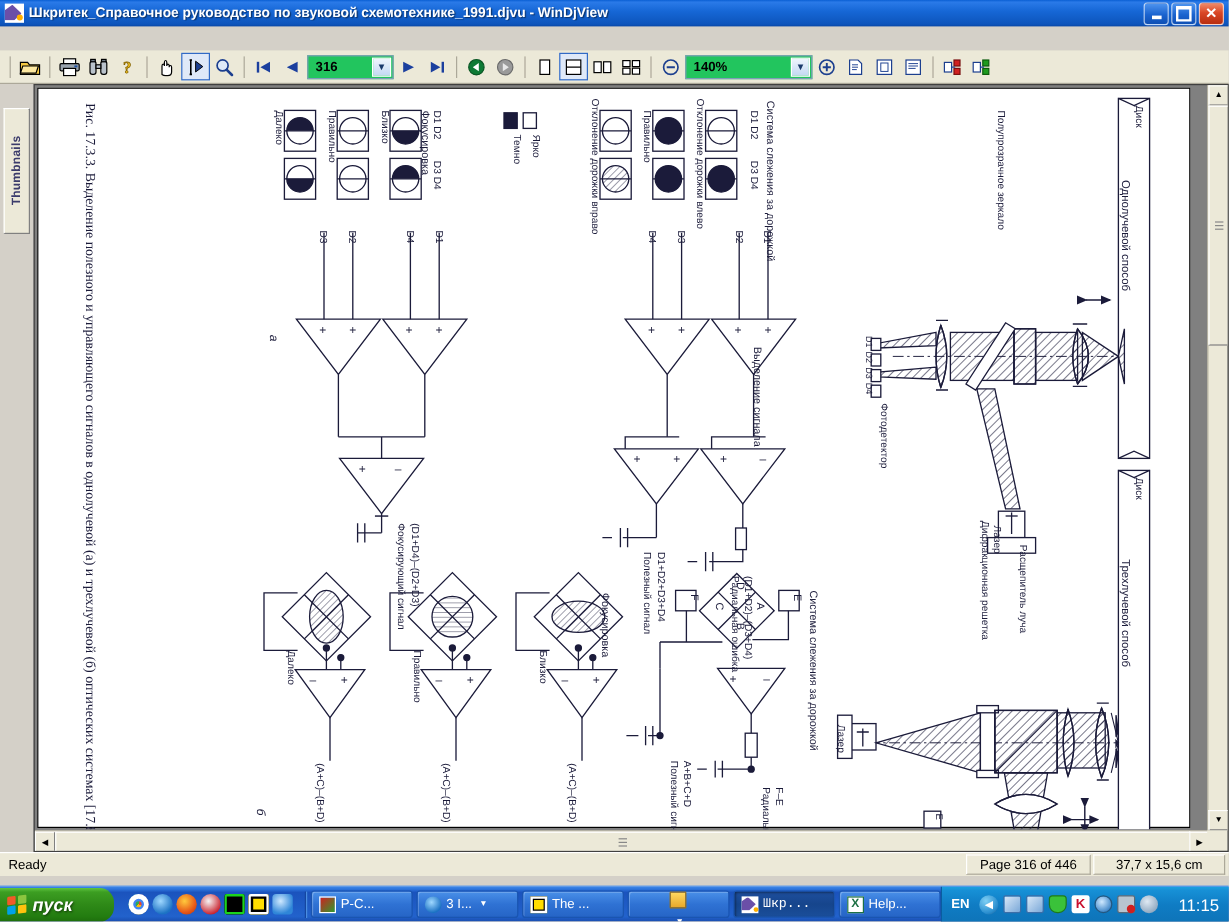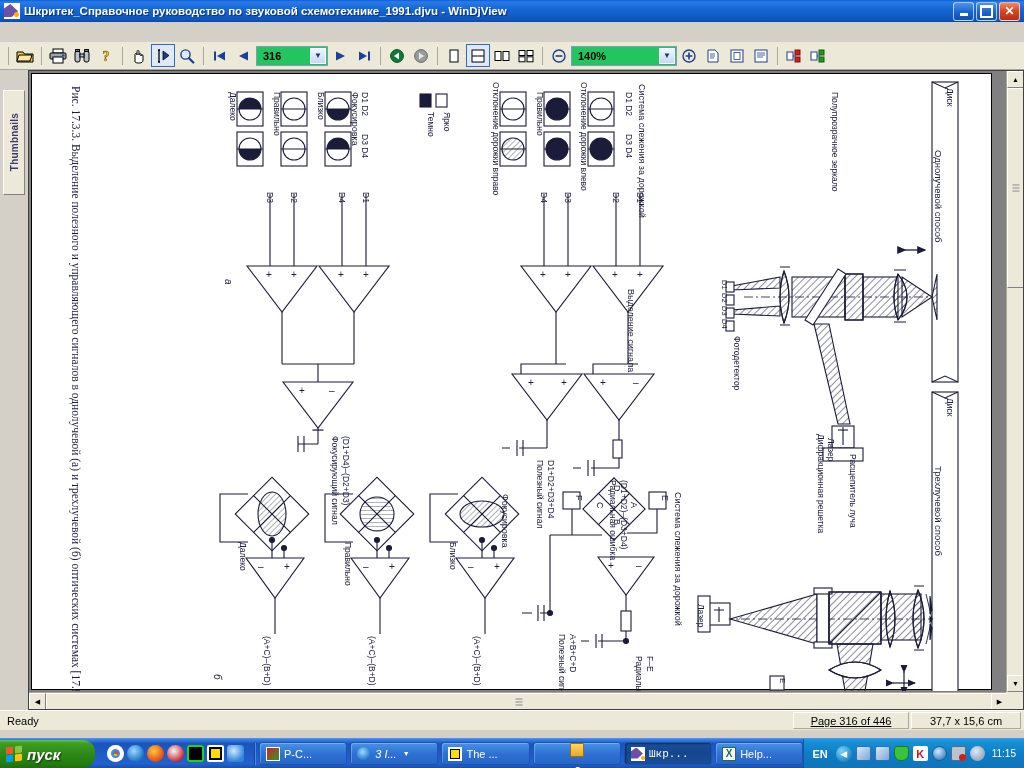--- a/index.html
+++ b/index.html
@@ -180,21 +180,21 @@
     box-shadow: inset 1px 1px 2px rgba(0,0,0,.45); }
   .task-btn .tico { width:14px; height:14px; flex:none; }
   .task-btn .tlbl { white-space:nowrap; overflow:hidden; text-overflow:ellipsis; }
   .task-btn .tarr { font-size:7px; margin-left:2px; }
   .tray {
     height:30px; display:flex; align-items:center; gap:4px; padding:0 8px; margin-left:auto;
     background:linear-gradient(180deg,#1ba0e0 0%,#1790d6 10%,#0f7cc4 50%,#0e74b8 100%);
     border-left:1px solid #0a5ca0;
   }
   .tray .tr-icon { width:15px; height:15px; border-radius:2px; }
-  .tray .clock { color:#fff; font-size:10px; margin-left:3px;text-align:right; }
+  .tray .clock { color:#fff; font-size:14px; margin-left:13px;text-align:right; }
   .tray .lang { color:#fff; font-size:11px; font-weight:bold; margin-right:4px; }
   .tray-chev {
     width:16px; height:16px; border-radius:50%;
     background:radial-gradient(circle at 35% 30%, #7fd0f5, #2b8fd0 65%, #15598f);
     color:#fff; font-size:9px; display:flex; align-items:center; justify-content:center;
   }
 </style>
 </head>
 <body>
 
@@ -801,21 +801,21 @@
     <div class="scroll-h">
       <div class="sb-arrow" style="left:0;top:0;width:17px;height:17px;">◀</div>
       <div class="sb-thumb" style="left:17px;top:0;width:946px;height:17px;"></div>
       <div class="sb-arrow" style="right:0;top:0;width:17px;height:17px;">▶</div>
     </div>
     <div class="corner-box"></div>
   </div>
 
   <div class="statusbar">
     <div class="st-cell st-ready">Ready</div>
-    <div class="st-cell" style="width:116px;justify-content:center;text-decoration:underline;">Page 316 of 446</div>
+    <div class="st-cell" style="width:104px;justify-content:center;">Page 316 of 446</div>
     <div class="st-cell" style="width:110px;justify-content:center;margin-right:3px;">37,7 x 15,6 cm</div>
   </div>
 
   <div class="taskbar">
     <div class="start-btn">
       <span class="start-flag">
         <i style="left:0;top:1px;background:#f05a28;transform:skewY(-8deg);"></i>
         <i style="left:9px;top:0px;background:#8bc53f;transform:skewY(-8deg);"></i>
         <i style="left:0;top:9px;background:#00a2e8;transform:skewY(-8deg);"></i>
         <i style="left:9px;top:8px;background:#ffc20e;transform:skewY(-8deg);"></i>
@@ -832,21 +832,21 @@
       <span class="ql" style="background:#ffdd00;box-shadow:inset 0 0 0 2px #fff, inset 0 0 0 4px #000;"></span>
       <span class="ql" style="background:radial-gradient(circle at 40% 35%,#cfe9ff,#2f86d8 70%);border-radius:3px;"></span>
     </div>
     <div class="tb-sep-v"></div>
 
     <div class="task-btns">
       <div class="task-btn" style="width:110px;text-align:center;">
         <span class="tico" style="background:linear-gradient(135deg,#d02020,#2e9b2e);border:1px solid #fff;"></span>
         <span class="tlbl">P-C...</span>
       </div>
-      <div class="task-btn" style="width:110px;font-style:italic;">
+      <div class="task-btn" style="width:110px;">
         <span class="tico" style="background:radial-gradient(circle at 40% 35%,#9fd8ff,#1c72c4 70%);border-radius:50%;"></span>
         <span class="tlbl">3 I...</span>
         <span class="tarr">▼</span>
       </div>
       <div class="task-btn" style="width:110px;">
         <span class="tico" style="background:#ffdd00;box-shadow:inset 0 0 0 2px #fff, inset 0 0 0 3px #000;"></span>
         <span class="tlbl">The ...</span>
       </div>
       <div class="task-btn" style="width:110px;flex-direction:column;">
         <span class="tico" style="background:linear-gradient(180deg,#ffd860,#e8a82a);border:1px solid #a07010;border-radius:1px;"></span>

